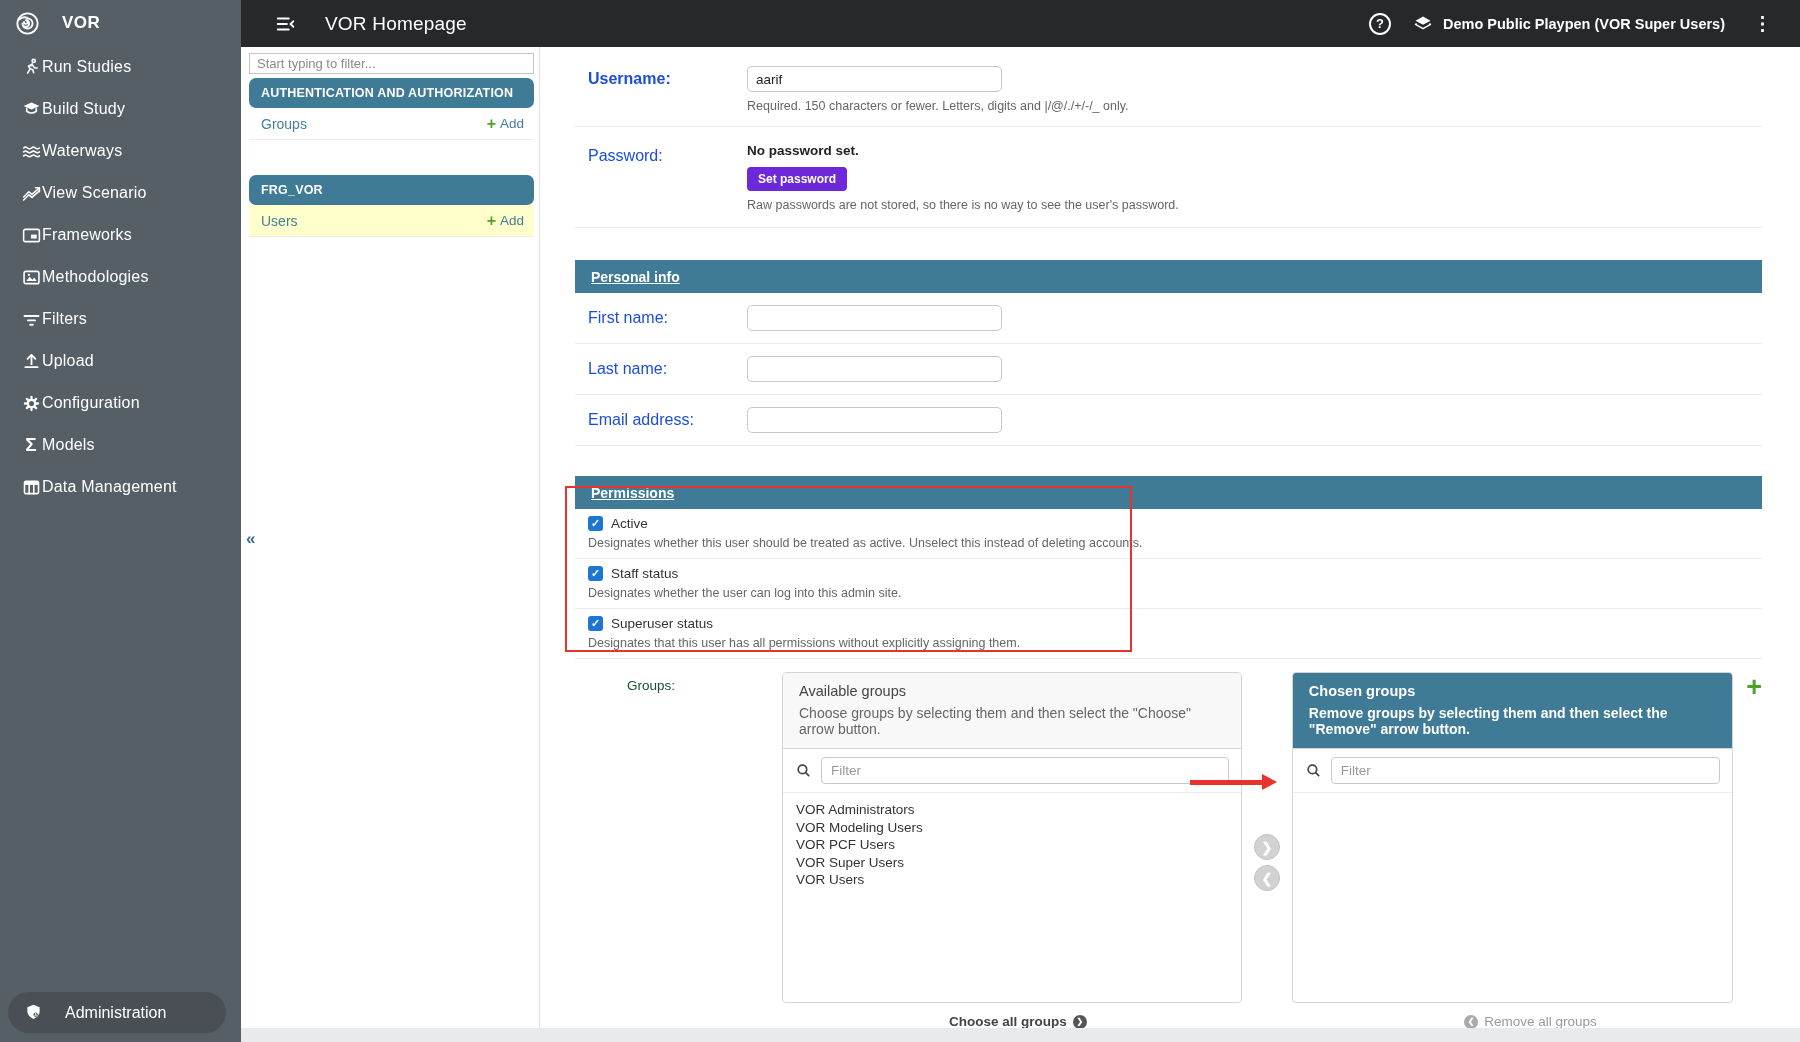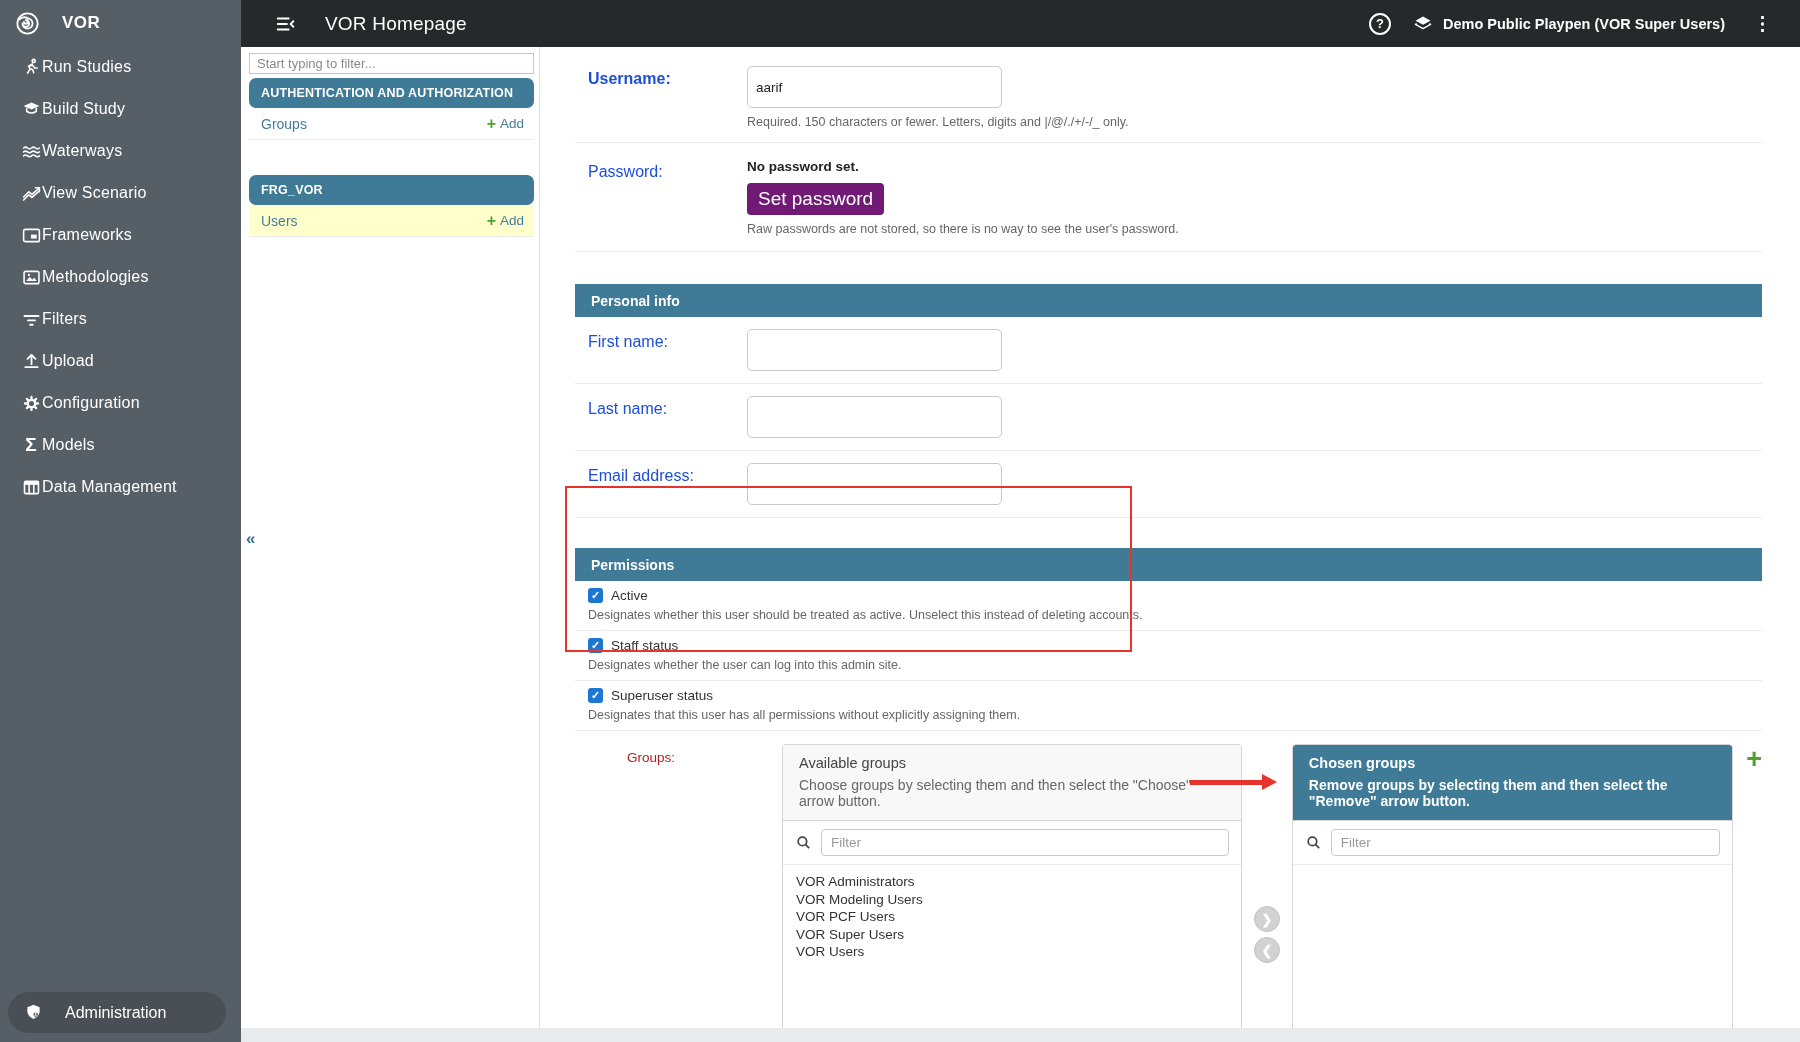--- a/index.html
+++ b/index.html
@@ -37,33 +37,33 @@
   .add-link { font-size:13.5px; color:#447e9b; text-decoration:none; cursor:pointer; display:flex; align-items:center; gap:4px; }
   .add-plus { color:#4ea12a; font-weight:700; font-size:16px; line-height:1; }
   #collapse-chev { position:absolute; left:5px; top:482px; color:#3c6e8f; font-size:17px; font-weight:700; cursor:pointer; }
 
   
   #main { position:absolute; left:540px; top:47px; width:1260px; height:981px; background:#fff; overflow:hidden; }
   .content { margin:0 38px 0 35px; width:1187px; position:relative; }
   .form-row { display:flex; padding-left:13px; border-bottom:1px solid #ececec; }
   .lbl { width:159px; flex:0 0 159px; font-size:16px; color:#1d4ed8; padding-top:4px; }
   .lbl.req { font-weight:700; }
-  .fld input[type=text] { width:255px; height:42px; border:1px solid #c9c9c9; border-radius:5px; padding:4px 8px; font-size:13.5px; color:#222; font-family:"Liberation Sans",sans-serif; }
+  .fld input[type=text] { width:255px; height:26px; border:1px solid #c9c9c9; border-radius:5px; padding:4px 8px; font-size:13.5px; color:#222; font-family:"Liberation Sans",sans-serif; }
   .help { font-size:12.5px; color:#666; margin-top:7px; }
-  .module-hdr { height:33px; background:#3f7a96; color:#fff; font-size:14px; font-weight:700; display:flex; align-items:center; padding-left:16px; }
-  .btn-teal { display:inline-block; background:#701a75; color:#fff; font-size:19px; border:none; border-radius:4px; padding:5px 11px; margin-top:9px; cursor:pointer; font-family:"Liberation Sans",sans-serif; }
+  .module-hdr { height:33px; background:#3f7a96; color:#fff; font-size:14px; font-weight:700; display:flex; align-items:center; padding-left:16px;text-decoration:underline; }
+  .btn-teal { display:inline-block; background:#6d28d9; color:#fff; font-size:12px; border:none; border-radius:4px; padding:5px 11px; margin-top:9px; cursor:pointer; font-family:"Liberation Sans",sans-serif;font-weight:bold; }
   .cb-row { padding:7px 0 8px 13px; border-bottom:1px solid #ececec; }
   .cb-line { display:flex; align-items:center; gap:8px; }
   .cb-box { width:15px; height:15px; background:#1d76d2; border-radius:3px; color:#fff; font-size:11px; font-weight:700; display:flex; align-items:center; justify-content:center; cursor:pointer; }
   .cb-label { font-size:13.5px; color:#333; }
   .red-box { position:absolute; border:2px solid #e8332c; pointer-events:none; z-index:3; }
 
   
   #groups-section { display:flex; margin-top:13px; padding-left:52px; }
-  .g-label-col { width:155px; flex:0 0 155px; font-size:13.5px; color:#b91c1c; padding-top:6px; }
+  .g-label-col { width:155px; flex:0 0 155px; font-size:13.5px; color:#14532d; padding-top:6px; }
   .sel-box { border:1px solid #d5d5d5; border-radius:4px; height:331px; background:#fff; display:flex; flex-direction:column; overflow:hidden; }
   #avail-box { width:472px; }
   #chosen-box { width:453px; }
   .sel-hdr { padding:10px 16px 11px 16px; border-bottom:1px solid #d5d5d5; }
   .sel-hdr.light { background:#f8f8f8; color:#444; }
   .sel-hdr.teal { background:#3f7a96; color:#fff; }
   .sel-title { font-size:14.5px; }
   .sel-help { font-size:14px; margin-top:6px; }
   .sel-hdr.light .sel-help { color:#666; }
   .filter-line { display:flex; align-items:center; gap:9px; padding:8px 12px; border-bottom:1px solid #ececec; }

